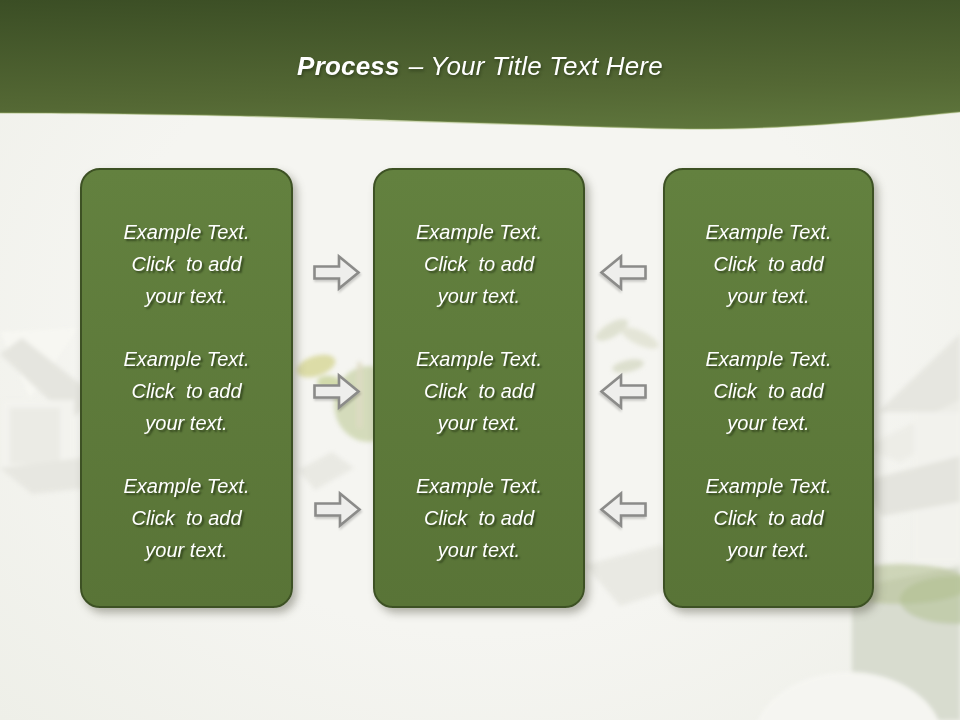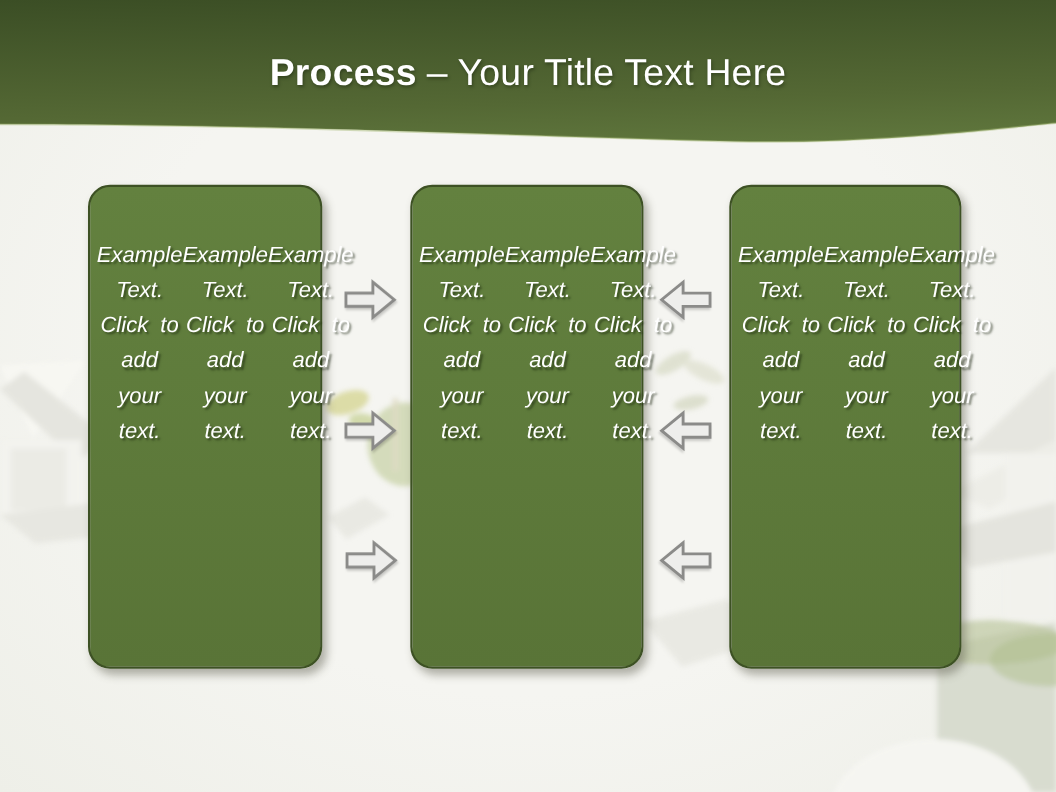--- a/index.html
+++ b/index.html
@@ -10,38 +10,39 @@
     background:
       radial-gradient(ellipse at 50% 45%, var(--background,#f6f6f2) 55%, #eeefe8 100%);
     font-family:"Liberation Sans","DejaVu Sans",sans-serif;
   }
   
   .header-svg{position:absolute;top:0;left:0;z-index:2;display:block;}
   .slide-title{
     position:absolute;top:47px;left:0;width:960px;
     text-align:center;z-index:3;
     color:var(--title_text,#ffffff);
-    font-size:34px;line-height:38px;
+    font-size:26px;line-height:38px;
     text-shadow:1px 2px 3px rgba(20,30,10,0.45);
     letter-spacing:0.2px;
+    font-style:italic;
   }
   .title-bold{font-weight:bold;}
   .title-rest{font-weight:normal;margin-left:9px;}
   
   .watermark{position:absolute;top:0;left:0;z-index:1;}
   
   .col{
     position:absolute;top:168px;width:213px;height:440px;
     box-sizing:border-box;
     background:linear-gradient(180deg,var(--box_fill_light,#63813f) 0%,var(--box_fill,#597437) 100%);
     border:2px solid var(--box_border,#3d5124);
     border-radius:20px;
     box-shadow:4px 5px 8px rgba(90,90,75,0.45);
     z-index:4;
-    display:flex;flex-direction:row;justify-content:space-between;
+    display:flex;flex-direction:column;justify-content:space-between;
     padding:46px 6px 40px 6px;
   }
   .col-left{left:80px;}
   .col-middle{left:373px;width:212px;}
   .col-right{left:663px;width:211px;}
   .text-block{
     color:var(--box_text,#ffffff);
     font-style:italic;
     font-size:20px;line-height:32px;
     text-align:center;

